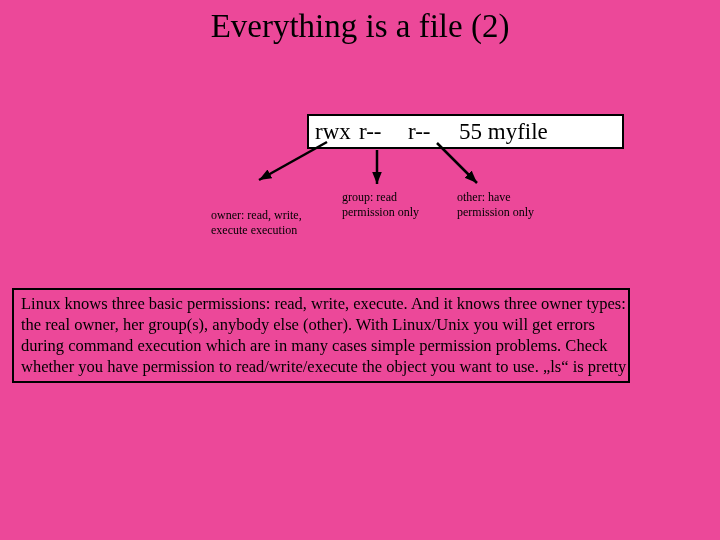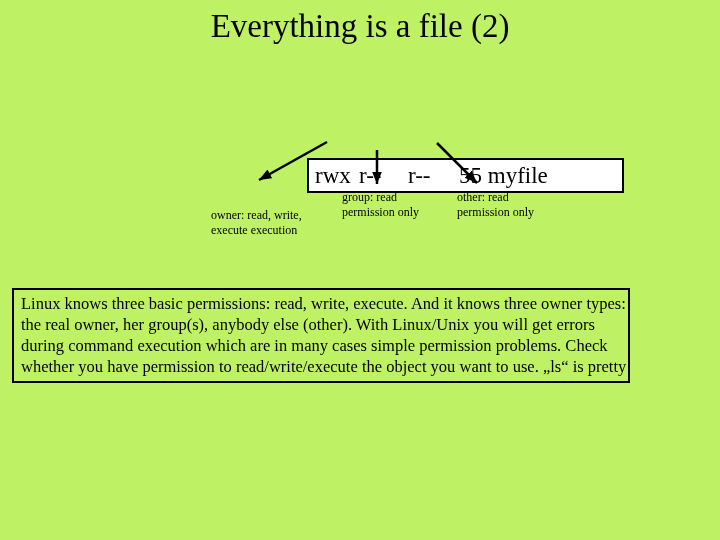--- a/index.html
+++ b/index.html
@@ -4,21 +4,21 @@
 <style>
   html, body {
     margin: 0;
     padding: 0;
     background: #ffffff;
   }
   .slide {
     position: relative;
     width: 720px;
     height: 540px;
-    background: #bef264;
+    background: #ec4899;
     color: #000000;
     font-family: "Liberation Serif", "DejaVu Serif", serif;
     overflow: hidden;
   }
   .title {
     position: absolute;
     top: 6px;
     left: 0;
     width: 100%;
     margin: 0;
@@ -37,21 +37,20 @@
     white-space: nowrap;
   }
   .perm-box {
     position: absolute;
     left: 307px;
     top: 114px;
     width: 313px;
     height: 31px;
     border: 2px solid #000000;
     background: #ffffff;
-    margin-top: 44px;
   }
   .perm-box span {
     position: absolute;
     top: 0px;
     font-size: 23px;
     line-height: 31px;
     white-space: nowrap;
   }
   .perm-owner  { left: 6px;   }
   .perm-group  { left: 50px;  }
@@ -119,21 +118,21 @@
     <div>owner: read, write,</div>
     <div>execute execution</div>
   </div>
 
   <div class="ann ann-group">
     <div>group: read</div>
     <div>permission only</div>
   </div>
 
   <div class="ann ann-other">
-    <div>other: read</div>
+    <div>other: have</div>
     <div>permission only</div>
   </div>
 
   <div class="note-box">
     <div class="note-line">Linux knows three basic permissions: read, write, execute. And it knows three owner types:</div>
     <div class="note-line">the real owner, her group(s), anybody else (other). With Linux/Unix you will get errors</div>
     <div class="note-line">during command execution which are in many cases simple permission problems. Check</div>
     <div class="note-line">whether you have permission to read/write/execute the object you want to use. „ls“ is pretty</div>
   </div>
 

